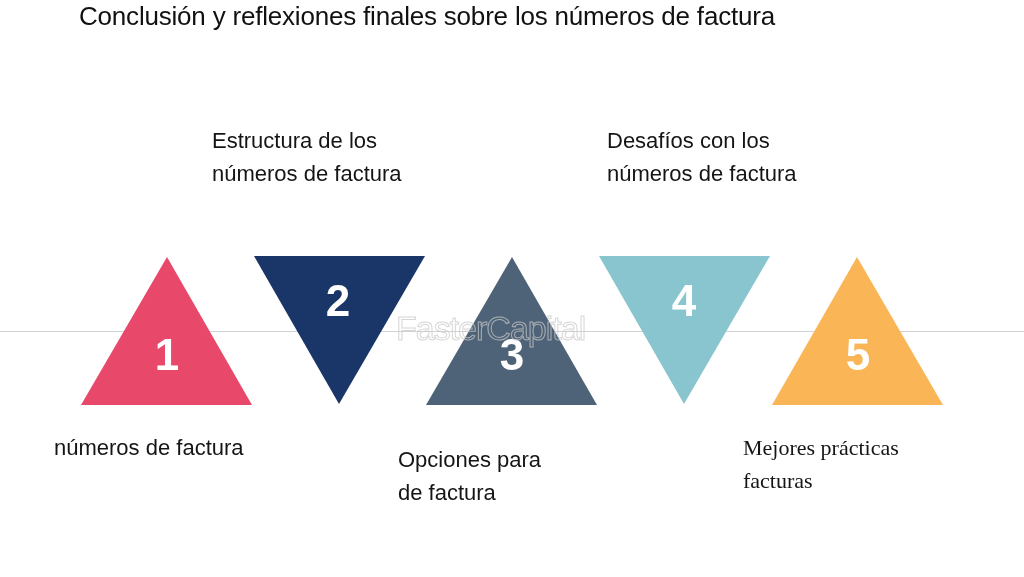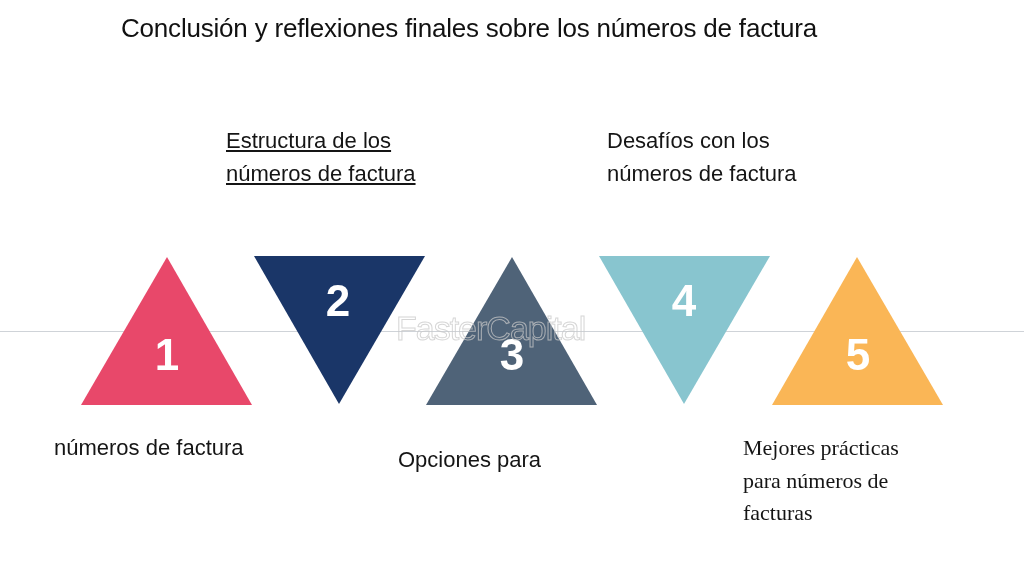--- a/index.html
+++ b/index.html
@@ -1,22 +1,22 @@
 <!DOCTYPE html>
 <html><head>
   <meta charset="utf-8">
   <style>
     html, body { margin: 0; padding: 0; }
     body {
       width: 1024px; height: 577px; background: #ffffff; position: relative; overflow: hidden;
       font-family: "Liberation Sans", sans-serif; color: #111111;
     }
     .title {
-      position: absolute; left: 79px; top: 12px; font-size: 26px; line-height: 32px;
-      letter-spacing: -0.2px; color: #111; margin-left: 42px;
+      position: absolute; left: 79px; top: 0; font-size: 26px; line-height: 32px;
+      letter-spacing: -0.2px; color: #111;
     }
     .hline {
       position: absolute; left: 0; top: 331px; width: 1024px; height: 1px; background: #cfd3d8;
     }
     svg.diagram { position: absolute; left: 0; top: 0; }
     .label {
       position: absolute; font-size: 22px; line-height: 32.5px; color: #151515; white-space: nowrap;
     }
     .watermark {
       position: absolute; left: 396px; top: 309px; font-size: 34px; color: transparent;
@@ -52,34 +52,34 @@
     <polygon points="857,257 943,405 772,405" fill="#FAB656"></polygon>
     <text x="858" y="370" text-anchor="middle">5</text>
   </g>
 </svg>
 
 <div class="watermark">FasterCapital</div>
 
 <div class="label" style="left:54px; top:432px;">
   <div>números de factura</div>
 </div>
-<div class="label" style="left:226px; top:125px;text-decoration:underline;">
+<div class="label" style="left:212px; top:125px;">
   <div>Estructura de los</div>
   <div>números de factura</div>
 </div>
 <div class="label" style="left:398px; top:444px;">
   <div>Opciones para</div>
+  <div>de factura</div>
 </div>
 <div class="label" style="left:568px; top:125px;margin-left:39px;">
   <div>Desafíos con los</div>
   <div>números de factura</div>
 </div>
 <div class="label" style="left:743px; top:432px;font-family:Liberation Serif, serif;">
   <div>Mejores prácticas</div>
-  <div>para números de</div>
   <div>facturas</div>
 </div>
 
 <style>
   svg.diagram text {
     font-family: "Liberation Sans", sans-serif; font-weight: bold; font-size: 44px; fill: #ffffff;
   }
 </style>
 
 </body></html>

